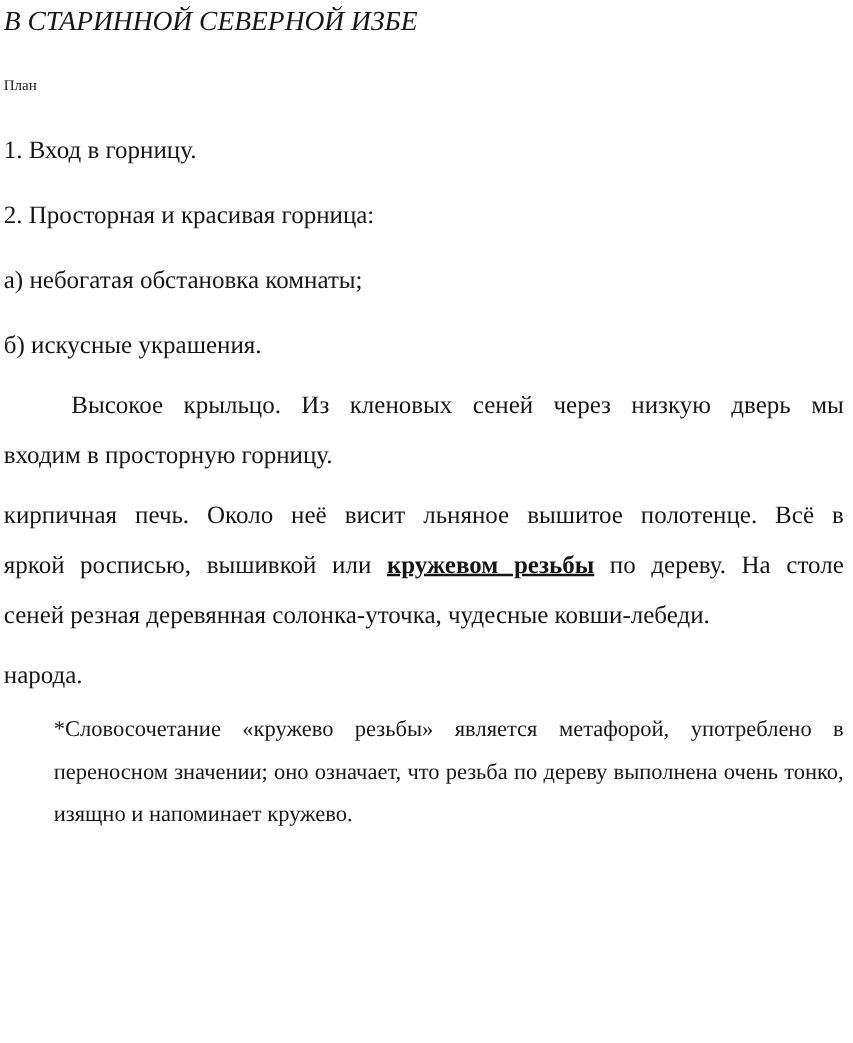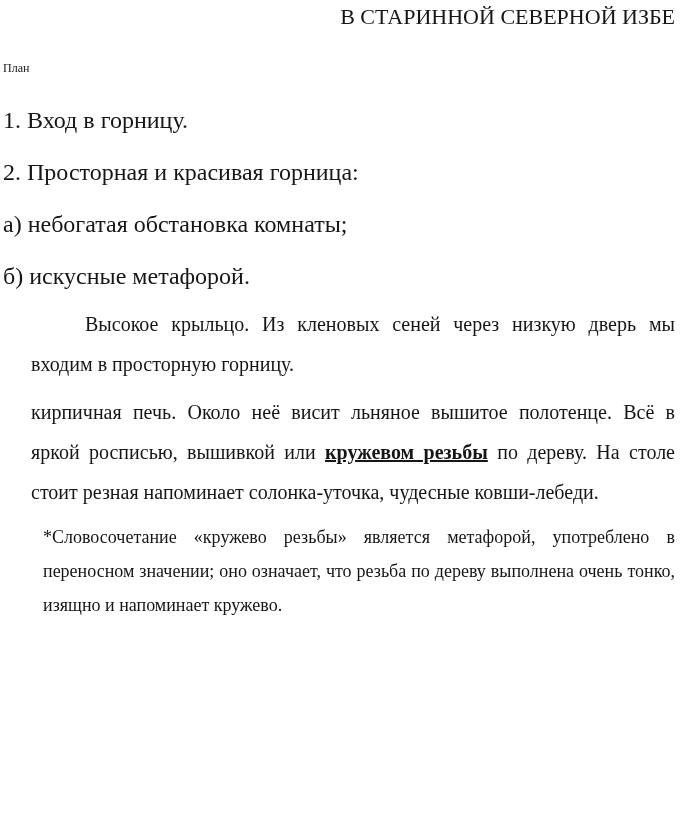--- a/index.html
+++ b/index.html
@@ -10,37 +10,38 @@
     overflow: hidden;
     color: #161616;
     font-family: "Liberation Serif", "DejaVu Serif", serif;
     -webkit-font-smoothing: antialiased;
   }
   .page { padding: 2px 7px 0 3px; }
 
   .title {
     font-size: 22px;
     line-height: 30px;
-    text-align: right;
+    text-align: left;
     white-space: nowrap;
+    font-style: italic;
   }
 
   .plan-label {
     font-size: 12px;
     line-height: 40px;
     margin-top: 16px;
   }
 
   .plan-item {
-    font-size: 24px;
+    font-size: 20px;
     line-height: 40px;
     margin-top: 12px;
   }
 
-  .para { font-size: 20px; margin-top: 8px; margin-left: 28px; }
+  .para { font-size: 20px; margin-top: 8px; }
   .para .line { line-height: 40px; }
 
   .line.just {
     text-align: justify;
     text-align-last: justify;
     text-justify: inter-word;
   }
   .line.indent { padding-left: 54px; }
 
   .footnote { font-size: 18px; margin-top: 6px; }
@@ -53,34 +54,35 @@
 
 <div class="page">
   <div class="title">В СТАРИННОЙ СЕВЕРНОЙ ИЗБЕ</div>
 
   <div class="plan-label">План</div>
 
   <div id="plan-list">
       <div class="plan-item">1. Вход в горницу.</div>
       <div class="plan-item">2. Просторная и красивая горница:</div>
       <div class="plan-item">а) небогатая обстановка комнаты;</div>
-      <div class="plan-item">б) искусные метафорой.</div>
+      <div class="plan-item">б) искусные украшения.</div>
     </div>
 
   <div id="body-paragraphs">
       <div class="para">
         <div class="line just indent"><span>Высокое крыльцо. Из кленовых сеней через низкую дверь мы</span></div>
         <div class="line"><span>входим в просторную горницу.</span></div>
       </div>
       <div class="para">
         <div class="line just"><span>кирпичная печь. Около неё висит льняное вышитое полотенце. Всё в</span></div>
         <div class="line just"><span>яркой росписью, вышивкой или </span><b>кружевом резьбы</b><span> по дереву. На столе</span></div>
-        <div class="line"><span>стоит резная напоминает солонка-уточка, чудесные ковши-лебеди.</span></div>
+        <div class="line"><span>сеней резная деревянная солонка-уточка, чудесные ковши-лебеди.</span></div>
       </div>
       <div class="para">
+        <div class="line"><span>народа.</span></div>
       </div>
     </div>
 
   <div id="footnote" class="footnote">
       <div class="line just"><span>*Словосочетание «кружево резьбы» является метафорой, употреблено в</span></div>
       <div class="line just"><span>переносном значении; оно означает, что резьба по дереву выполнена очень тонко,</span></div>
       <div class="line"><span>изящно и напоминает кружево.</span></div>
     </div>
 </div>
 

